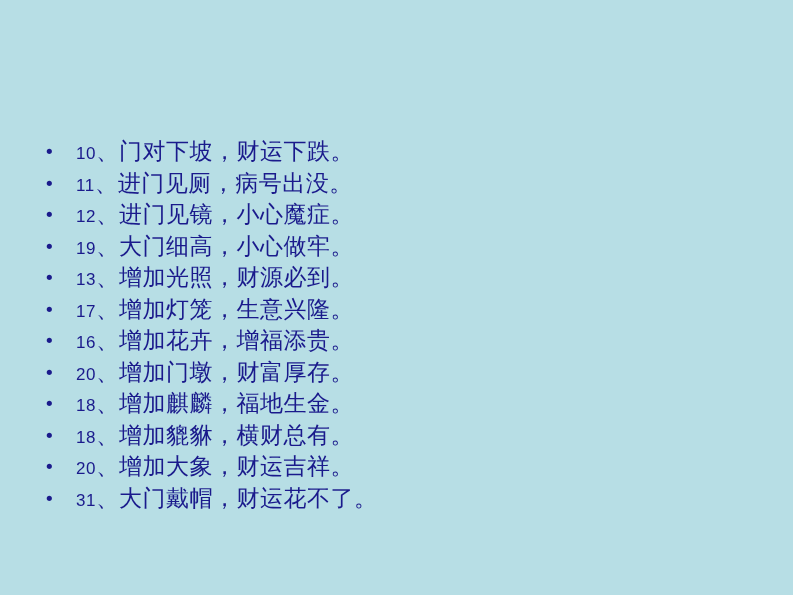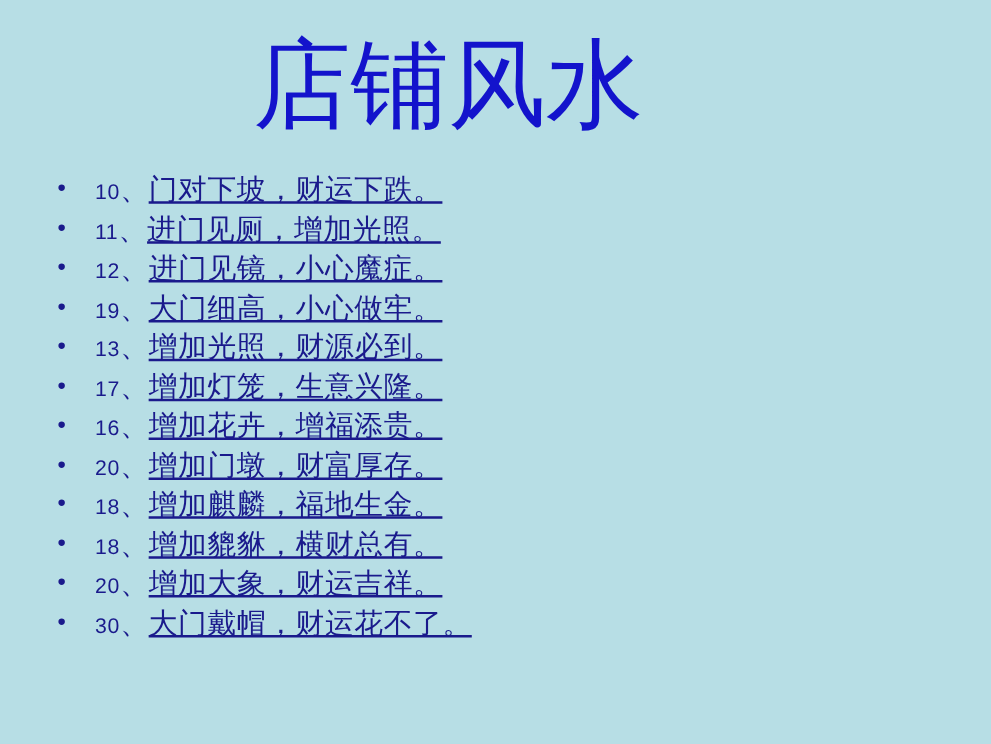--- a/index.html
+++ b/index.html
@@ -79,43 +79,39 @@
     letter-spacing: 0.5px;
   }
   li.bullet-item .item-sep {
     font-family: "Liberation Serif", "DejaVu Serif", serif;
     font-size: 23px;
   }
   li.bullet-item .item-text {
     font-family: "Liberation Serif", "DejaVu Serif", serif;
     font-size: 23px;
     letter-spacing: 0.5px;
-    text-decoration: underline;
   }
 </style>
 </head>
 <body style="background: rgb(183, 222, 229);">
 
 <div id="slide" style="background: rgb(183, 222, 229);">
 
-  <div id="title-block">
-    <h1 id="slide-title" style="color: rgb(19, 19, 204);">店铺风水</h1>
-  </div>
 
   <div id="body-block" style="color: rgb(26, 26, 140);">
     <ul id="bullet-list">
 
     <li class="bullet-item"><span class="bullet-marker">•</span><span class="item-index">10</span><span class="item-sep">、</span><span class="item-text">门对下坡，财运下跌。</span></li>
-        <li class="bullet-item"><span class="bullet-marker">•</span><span class="item-index">11</span><span class="item-sep">、</span><span class="item-text">进门见厕，增加光照。</span></li>
+        <li class="bullet-item"><span class="bullet-marker">•</span><span class="item-index">11</span><span class="item-sep">、</span><span class="item-text">进门见厕，病号出没。</span></li>
         <li class="bullet-item"><span class="bullet-marker">•</span><span class="item-index">12</span><span class="item-sep">、</span><span class="item-text">进门见镜，小心魔症。</span></li>
         <li class="bullet-item"><span class="bullet-marker">•</span><span class="item-index">19</span><span class="item-sep">、</span><span class="item-text">大门细高，小心做牢。</span></li>
         <li class="bullet-item"><span class="bullet-marker">•</span><span class="item-index">13</span><span class="item-sep">、</span><span class="item-text">增加光照，财源必到。</span></li>
         <li class="bullet-item"><span class="bullet-marker">•</span><span class="item-index">17</span><span class="item-sep">、</span><span class="item-text">增加灯笼，生意兴隆。</span></li>
         <li class="bullet-item"><span class="bullet-marker">•</span><span class="item-index">16</span><span class="item-sep">、</span><span class="item-text">增加花卉，增福添贵。</span></li>
         <li class="bullet-item"><span class="bullet-marker">•</span><span class="item-index">20</span><span class="item-sep">、</span><span class="item-text">增加门墩，财富厚存。</span></li>
         <li class="bullet-item"><span class="bullet-marker">•</span><span class="item-index">18</span><span class="item-sep">、</span><span class="item-text">增加麒麟，福地生金。</span></li>
         <li class="bullet-item"><span class="bullet-marker">•</span><span class="item-index">18</span><span class="item-sep">、</span><span class="item-text">增加貔貅，横财总有。</span></li>
         <li class="bullet-item"><span class="bullet-marker">•</span><span class="item-index">20</span><span class="item-sep">、</span><span class="item-text">增加大象，财运吉祥。</span></li>
-        <li class="bullet-item"><span class="bullet-marker">•</span><span class="item-index">30</span><span class="item-sep">、</span><span class="item-text">大门戴帽，财运花不了。</span></li>
+        <li class="bullet-item"><span class="bullet-marker">•</span><span class="item-index">31</span><span class="item-sep">、</span><span class="item-text">大门戴帽，财运花不了。</span></li>
       </ul>
   </div>
 
 </div>
 
 </body></html>

